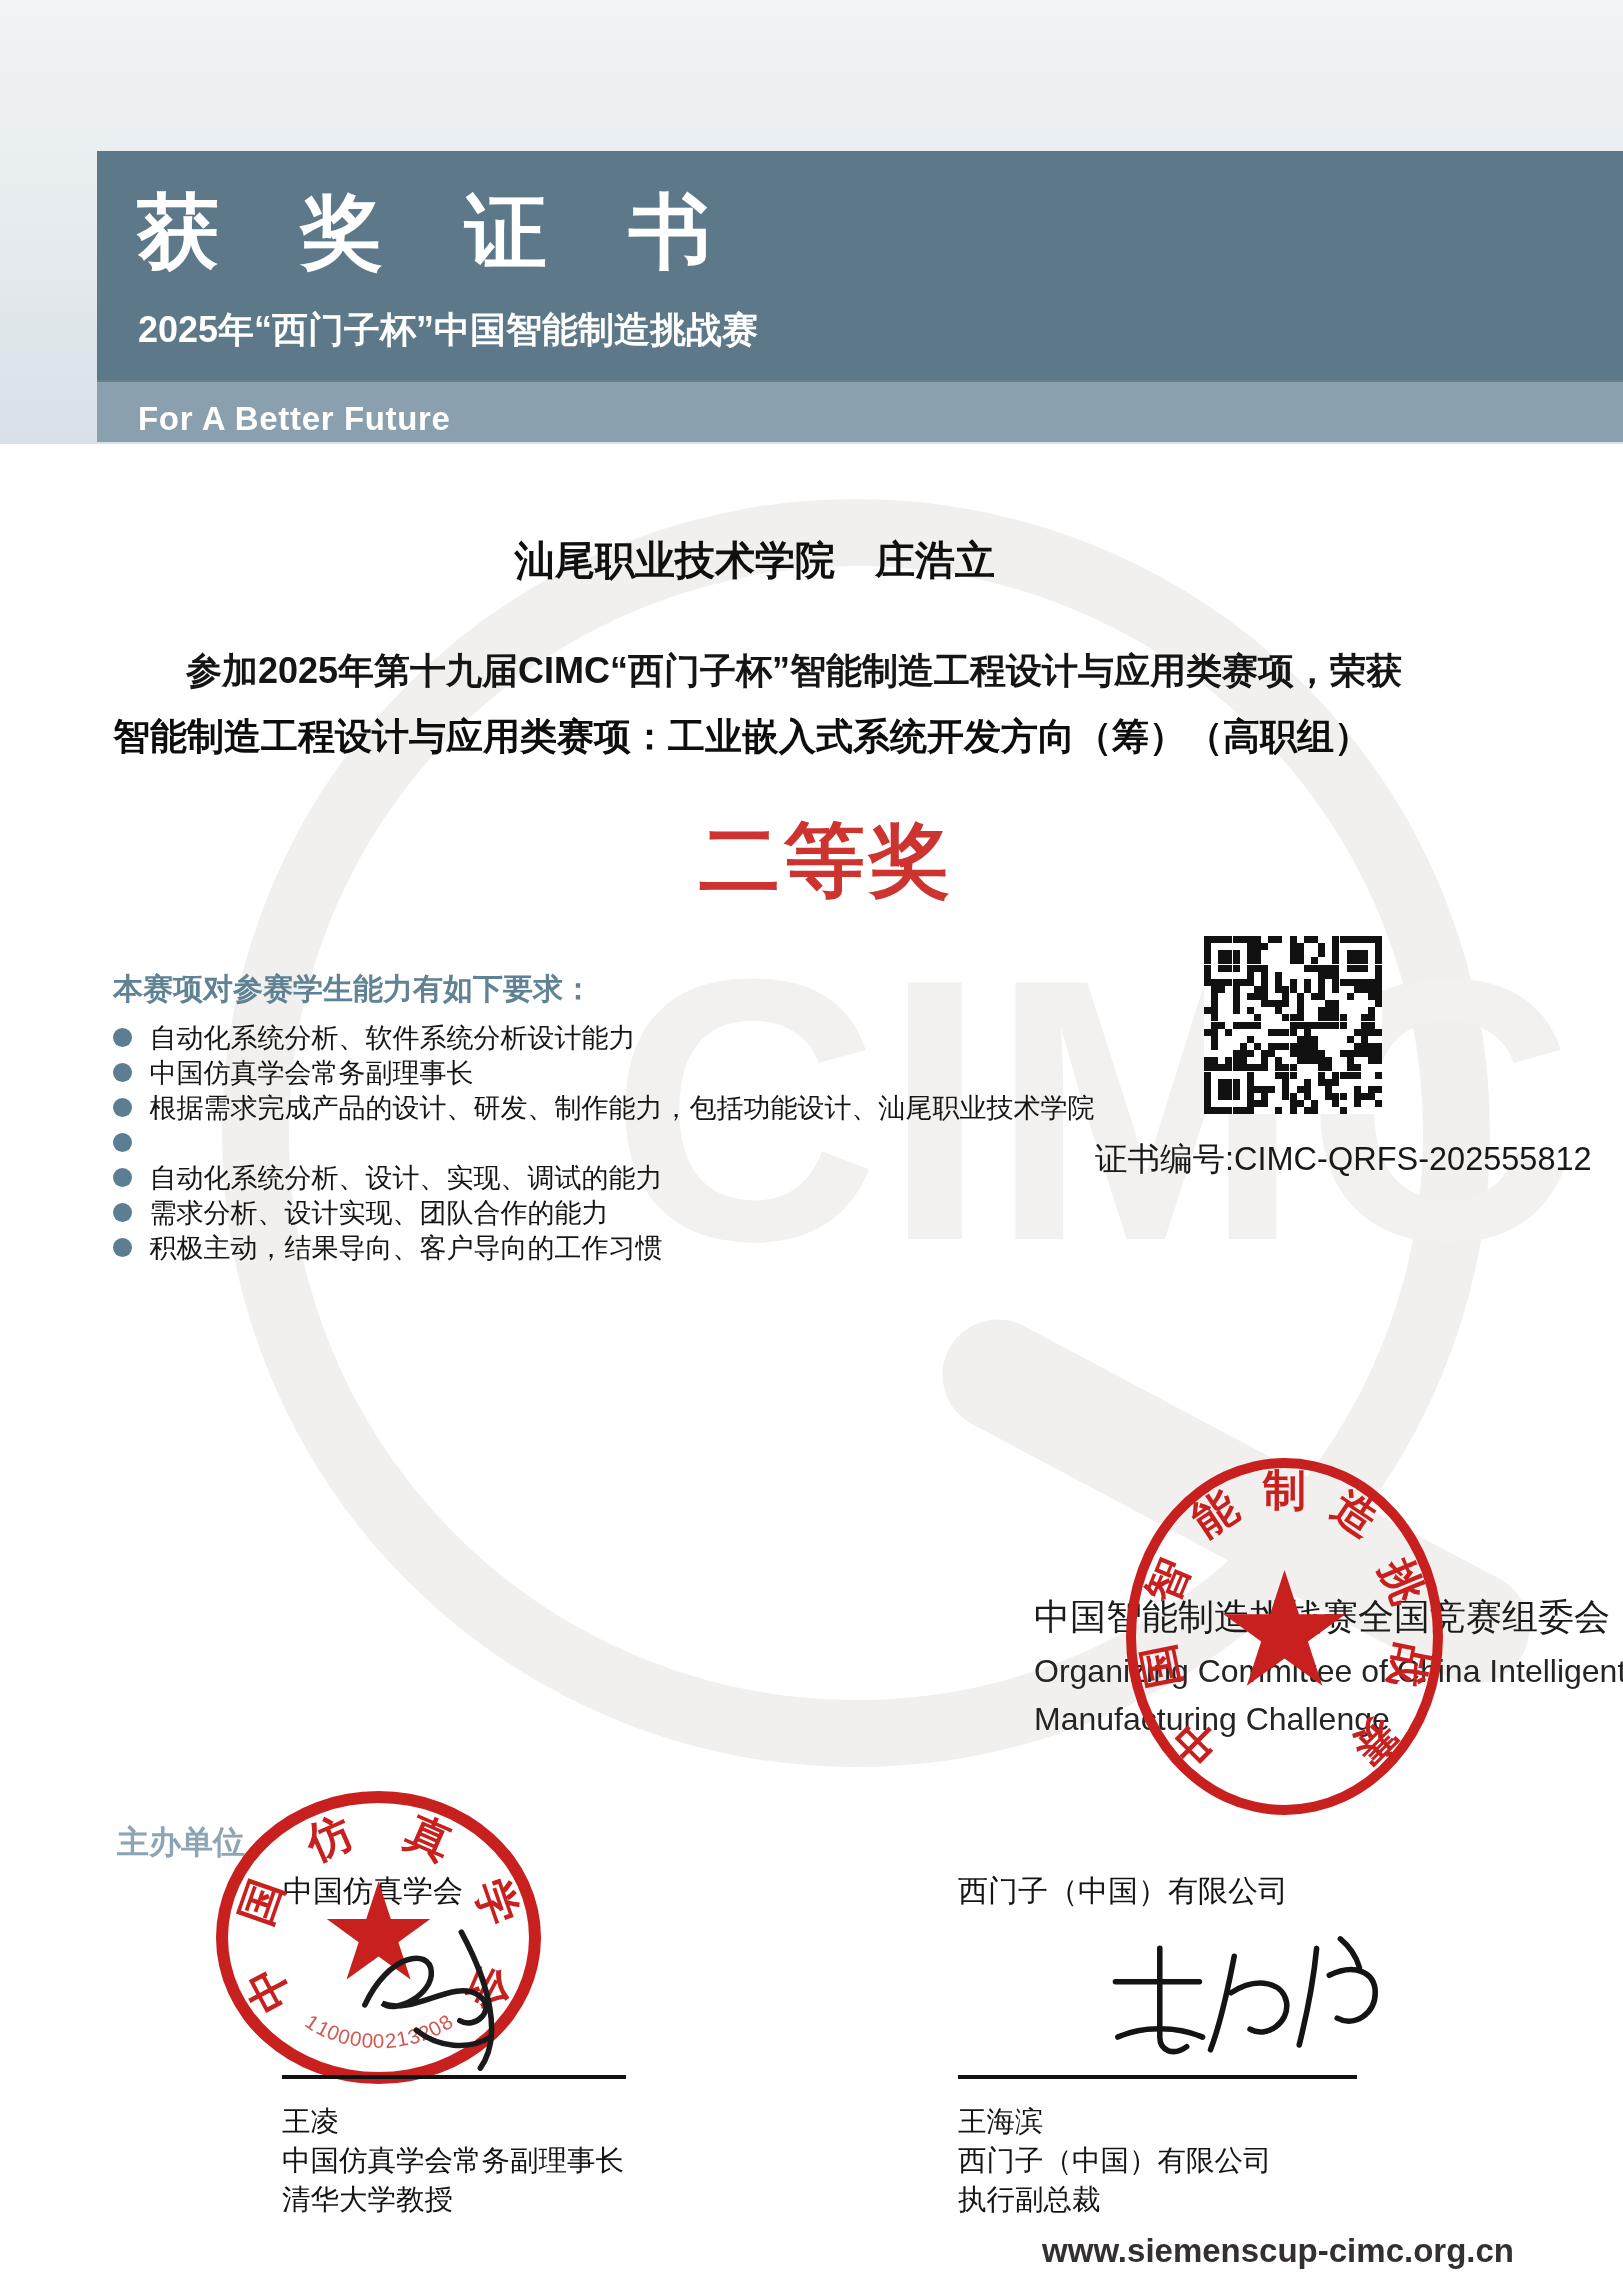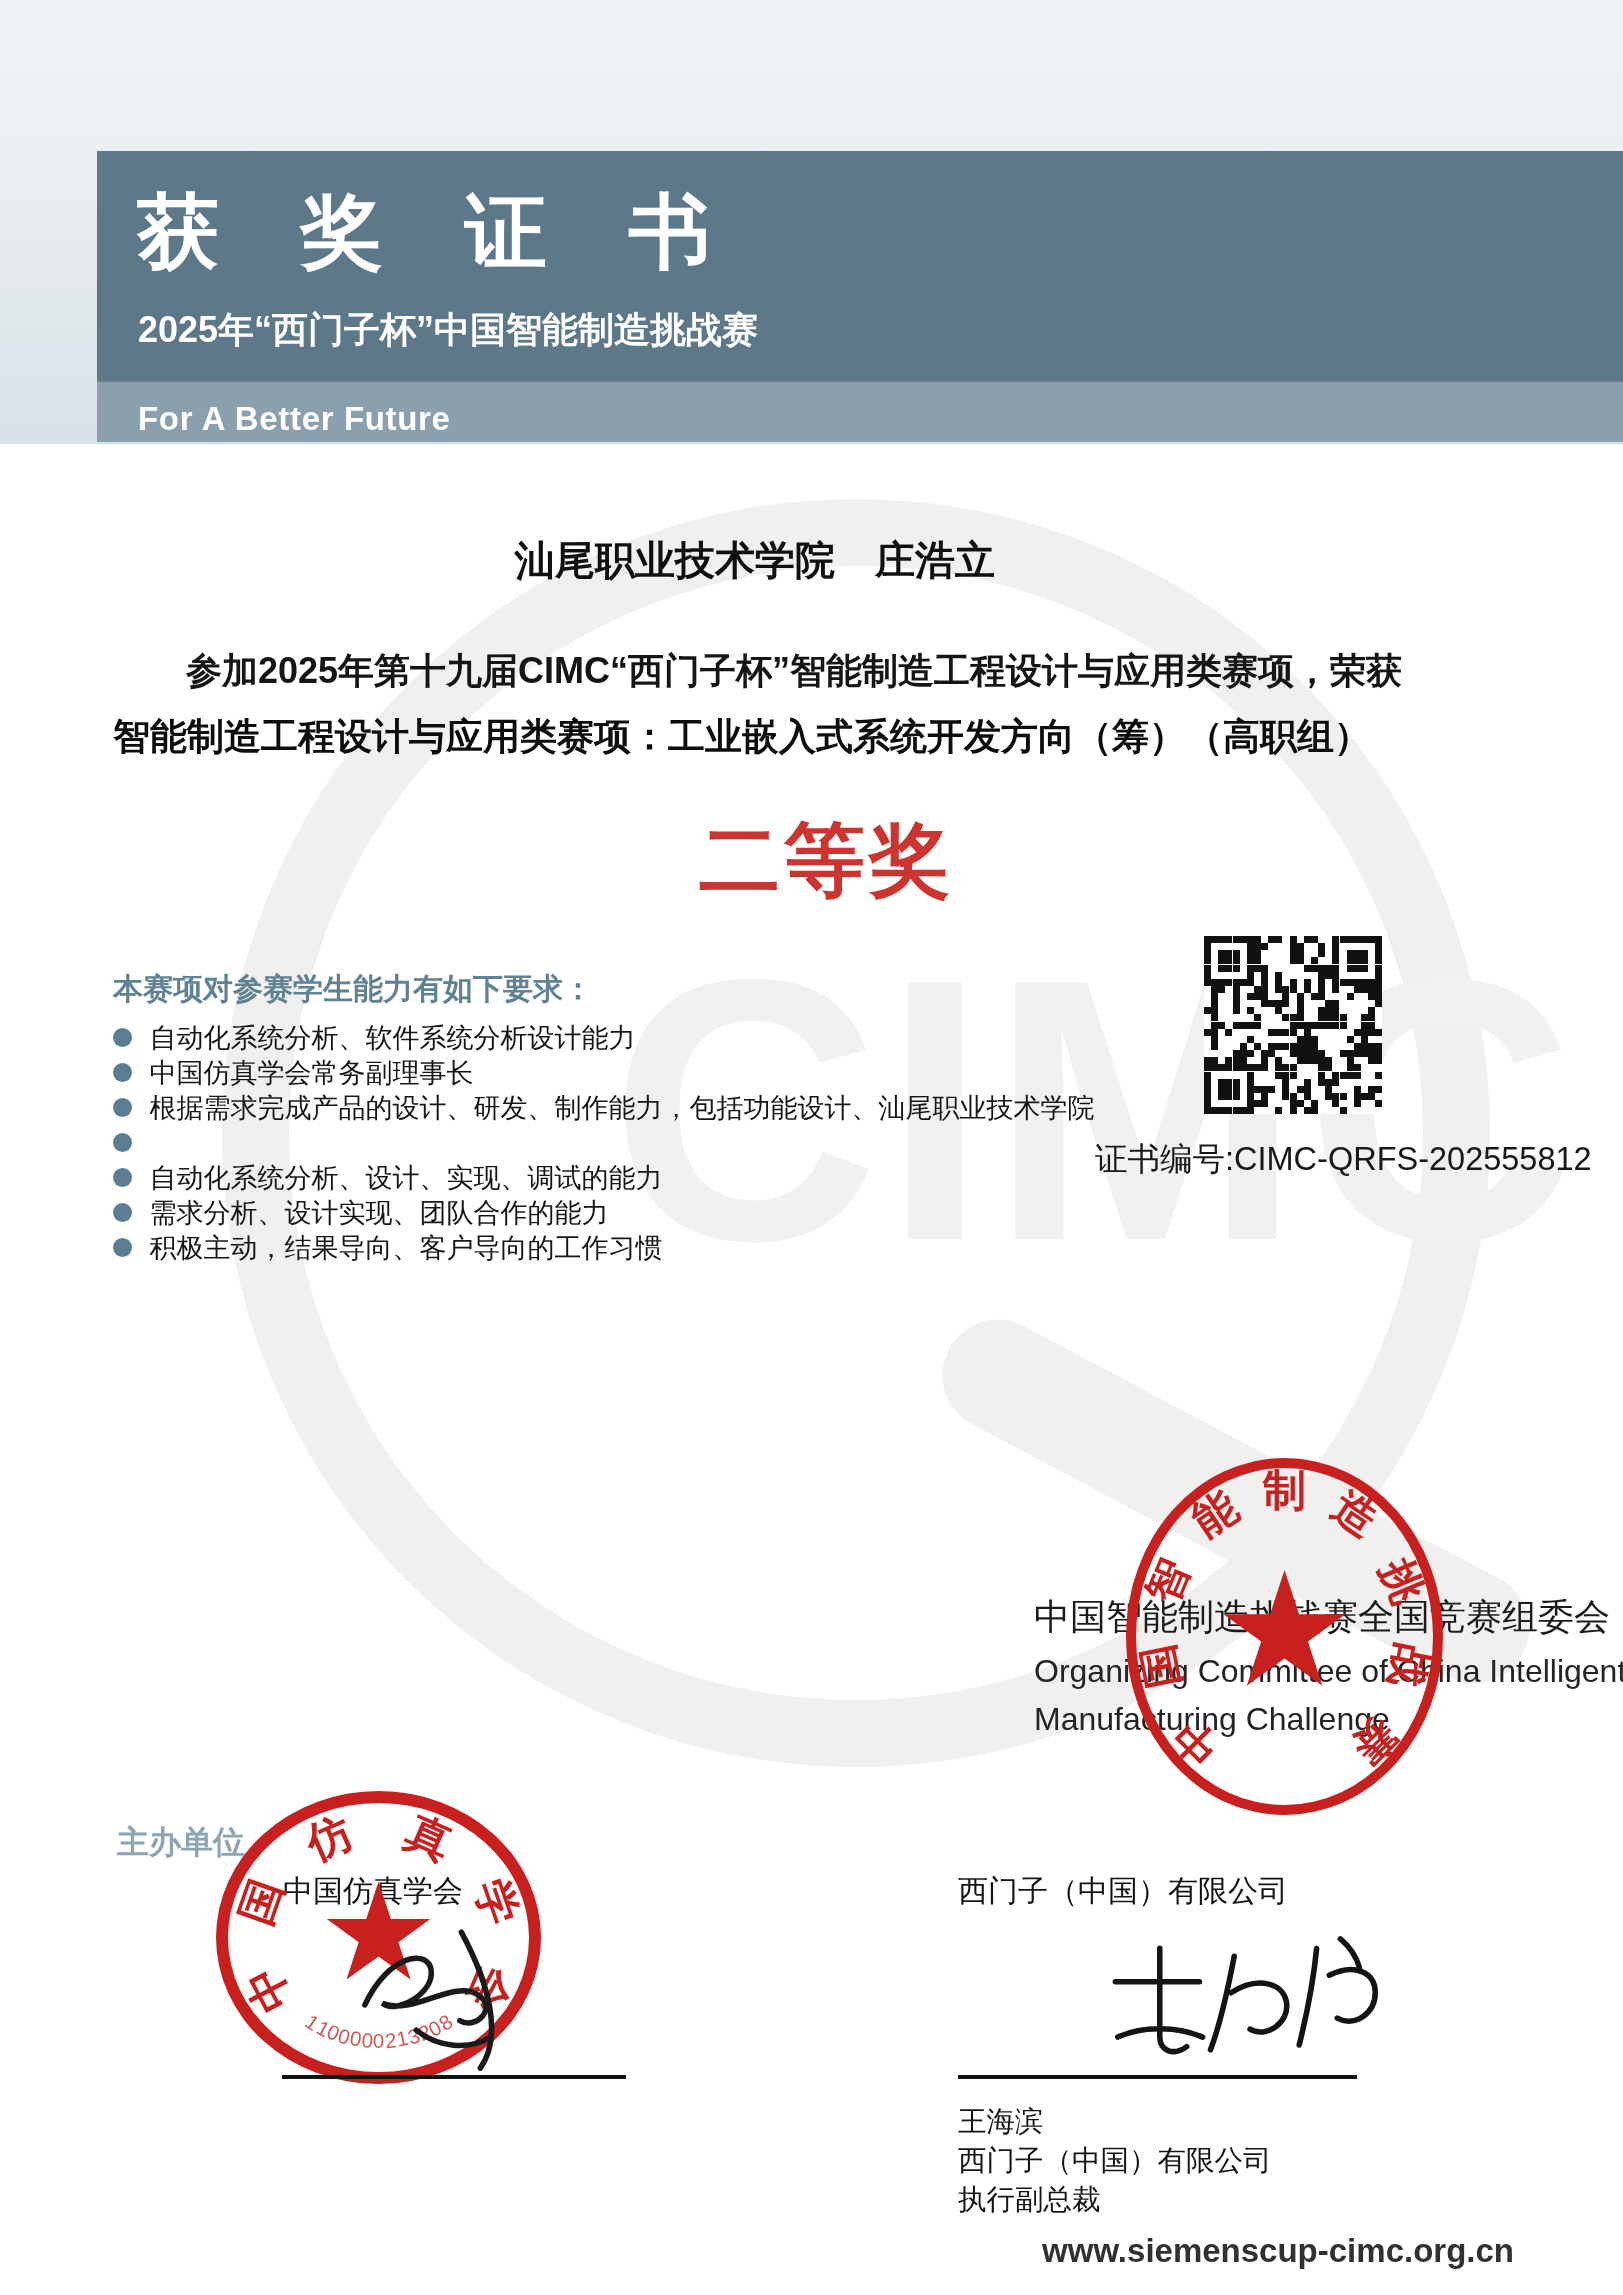--- a/index.html
+++ b/index.html
@@ -533,20 +533,25 @@
       <path d="M168,84 C202,62 234,72 238,96 C242,122 212,142 192,130"></path>
       <path d="M276,28 C271,80 261,122 254,150"></path>
       <path d="M292,62 C324,46 350,58 350,84 C350,110 324,128 302,116"></path>
       <path d="M306,16 C318,26 326,38 330,52"></path>
     </g>
   </svg>
 
   <div class="abs sig-line sig-line-left"></div>
   <div class="abs sig-line sig-line-right"></div>
 
+  <div class="abs sig-block sig-block-left">
+    <div>王凌</div>
+    <div>中国仿真学会常务副理事长</div>
+    <div>清华大学教授</div>
+  </div>
   <div class="abs sig-block sig-block-right">
     <div>王海滨</div>
     <div>西门子（中国）有限公司</div>
     <div>执行副总裁</div>
   </div>
 
   <div class="abs footer-url">www.siemenscup-cimc.org.cn</div>
 
 </div>
 

